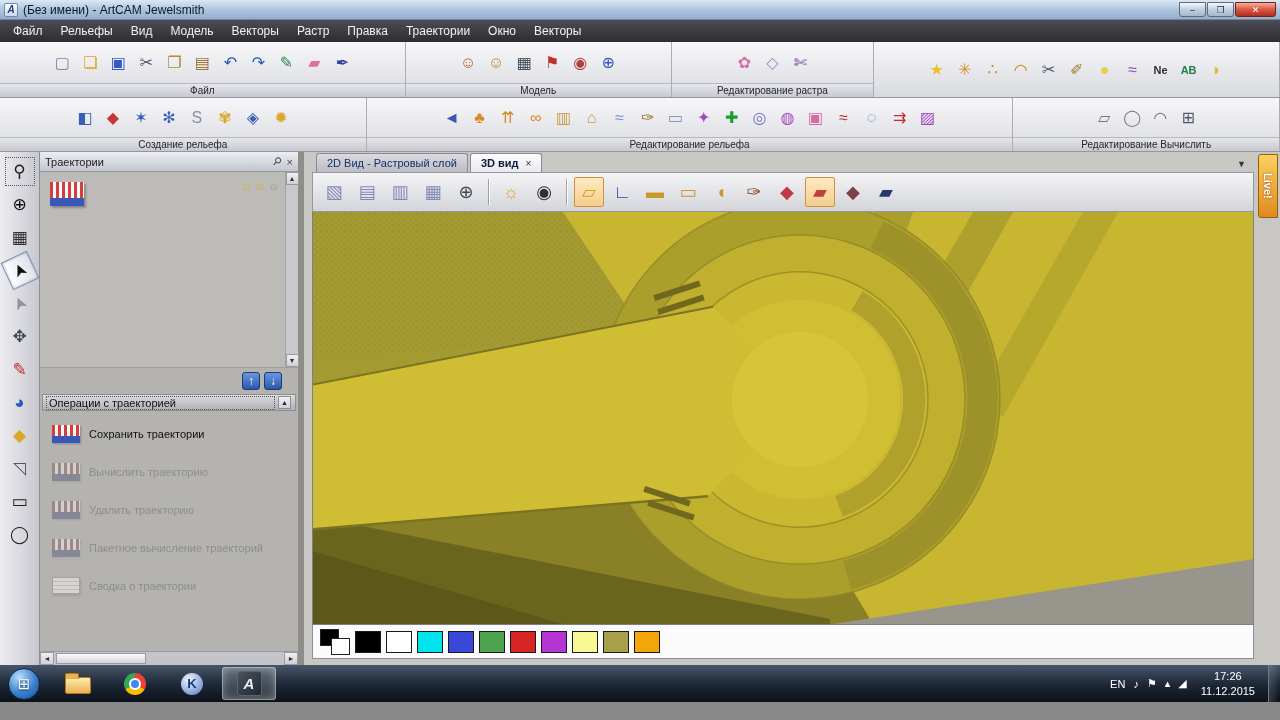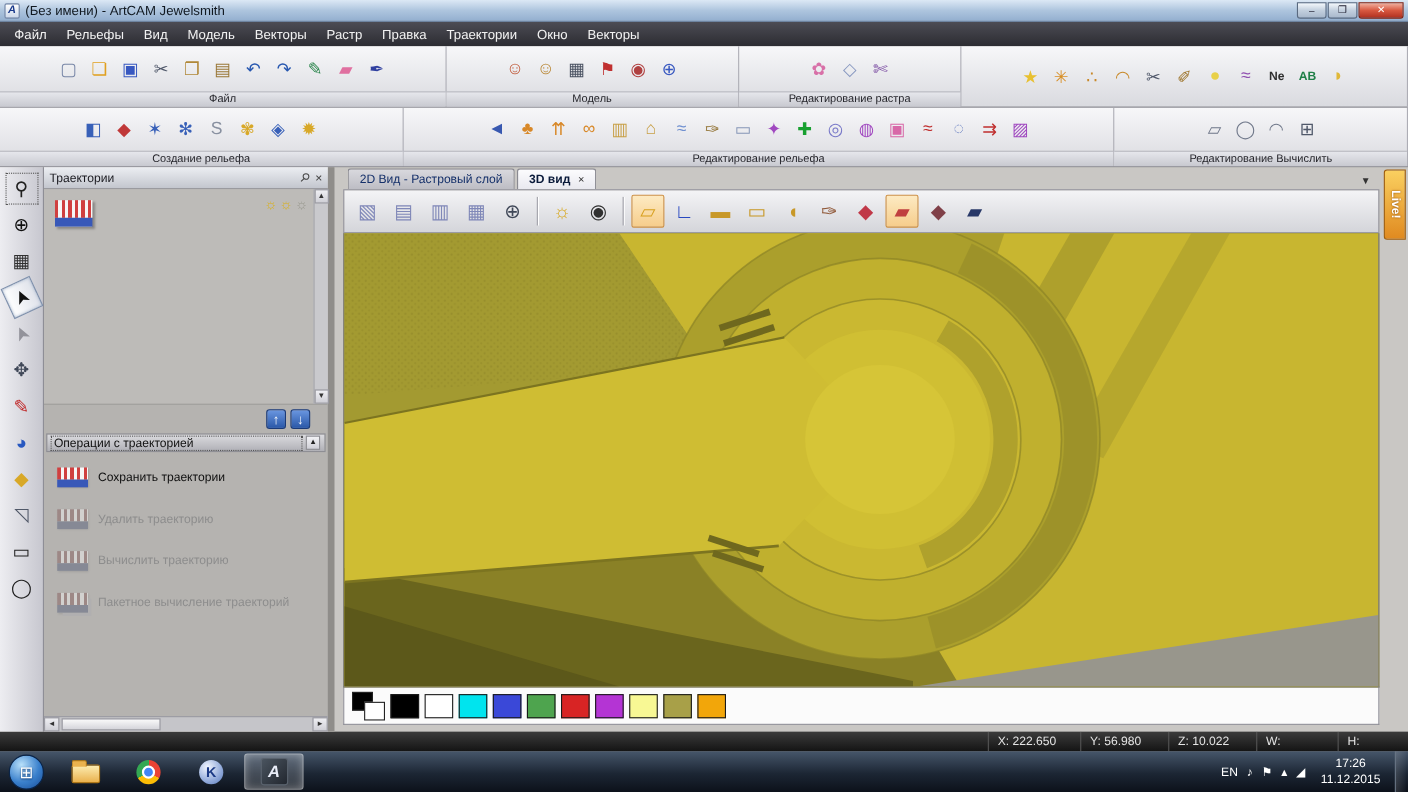--- a/index.html
+++ b/index.html
@@ -465,33 +465,37 @@
       <div class="ops">
 
           <div class="op-row ic-tp">
             <span class="op-icon"></span>
             <span class="op-label">Сохранить траектории</span>
           </div>
 
 
           <div class="op-row disabled ic-tp">
             <span class="op-icon"></span>
-            <span class="op-label">Удалить траекторию</span>
+            <span class="op-label">Вычислить траекторию</span>
           </div>
 
           <div class="op-row disabled ic-tp">
             <span class="op-icon"></span>
-            <span class="op-label">Вычислить траекторию</span>
+            <span class="op-label">Удалить траекторию</span>
           </div>
 
           <div class="op-row disabled ic-tp3">
             <span class="op-icon"></span>
             <span class="op-label">Пакетное вычисление траекторий</span>
           </div>
 
+          <div class="op-row disabled ic-doc">
+            <span class="op-icon"></span>
+            <span class="op-label">Сводка о траектории</span>
+          </div>
 
           <div class="op-row disabled ic-doc">
             
             
           </div>
         </div>
       <div class="ph-scroll">
         <span class="ph-btn">◄</span>
         <span class="ph-track">
             <span class="ph-thumb"></span>
@@ -627,28 +631,20 @@
         </span>
         <span style="display:contents">
           
         <span class="sw" style="background: rgb(0, 0, 0);"></span><span class="sw" style="background: rgb(255, 255, 255);"></span><span class="sw" style="background: rgb(0, 228, 238);"></span><span class="sw" style="background: rgb(58, 72, 216);"></span><span class="sw" style="background: rgb(78, 164, 78);"></span><span class="sw" style="background: rgb(216, 36, 36);"></span><span class="sw" style="background: rgb(180, 52, 212);"></span><span class="sw" style="background: rgb(248, 248, 148);"></span><span class="sw" style="background: rgb(168, 160, 72);"></span><span class="sw" style="background: rgb(242, 166, 10);"></span></span>
       </div>
     </div>
 
     <div class="live-tab">Live!</div>
   </div>
 
-  <div class="statusbar">
-    <div class="sb-fill"></div>
-    <div class="sb-seg sb-x">X: 222.650</div>
-    <div class="sb-seg sb-y">Y: 56.980</div>
-    <div class="sb-seg sb-z">Z: 10.022</div>
-    <div class="sb-seg sb-w">W:</div>
-    <div class="sb-seg sb-h">H:</div>
-  </div>
 
   <div class="taskbar">
     <div class="start-orb">⊞</div>
     <span style="display:contents">
       
     
         <span class="tk-btn explorer">
           <span class="app-ic"></span>
         </span>
       

